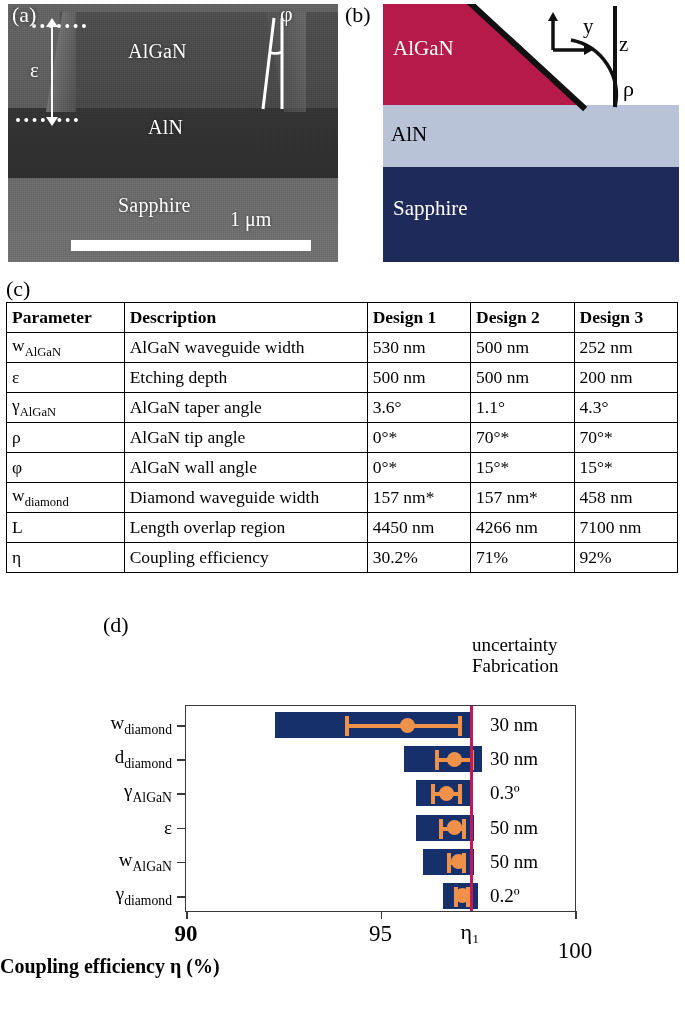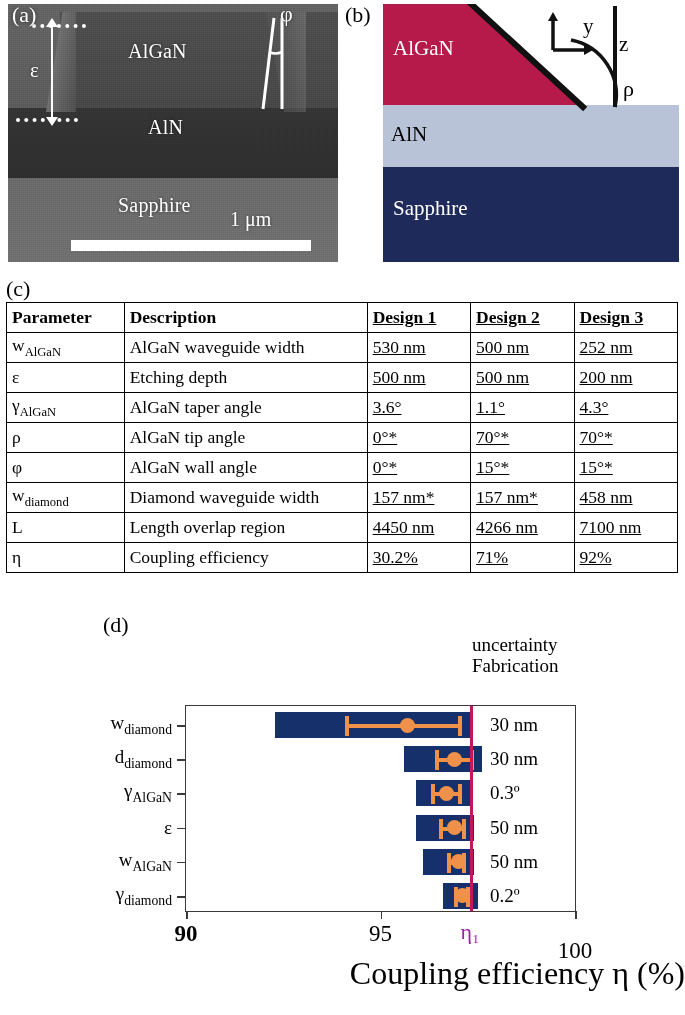--- a/index.html
+++ b/index.html
@@ -73,21 +73,21 @@
 
   
   .lbl-c{position:absolute;left:6px;top:276px;font-size:22px;}
   table.tbl{position:absolute;left:6px;top:302px;width:672px;
       border-collapse:collapse;font-size:17.5px;}
   table.tbl th,table.tbl td{border:1.6px solid #000;padding:2px 5px;
       text-align:left;line-height:1.18;height:25px;vertical-align:middle;}
   table.tbl th{font-weight:bold;}
   .c-param{width:110px;white-space:nowrap;}
   .c-desc{width:250px;}
-  .c-d{width:96px;white-space:nowrap;text-decoration:underline;}
+  .c-d{width:96px;white-space:nowrap;}
   sub{font-size:.72em;}
 
   
   .panel-d{position:absolute;left:0;top:600px;width:685px;height:415px;}
   .lbl-d{position:absolute;left:103px;top:12px;font-size:22px;}
   .fab-title{position:absolute;left:472px;top:34px;width:200px;font-size:19px;
       text-align:left;line-height:1.12;}
   .plotbox{position:absolute;left:185px;top:105px;width:389px;height:205px;
       border:1.6px solid #3a3a3a;background:#fff;}
   .bar{position:absolute;background:#15306b;height:26px;}
@@ -98,24 +98,24 @@
   .cap.r{right:0;}
   .dot{position:absolute;width:15px;height:15px;border-radius:50%;
       background:#f0914a;top:6px;}
   .etaline{position:absolute;top:0;width:3px;height:205px;background:#c2185b;}
   .ytick{position:absolute;left:-9px;width:9px;height:1.6px;background:#3a3a3a;}
   .ylab{position:absolute;text-align:right;font-size:19px;white-space:nowrap;
       transform:translateY(-50%);}
   .unc{position:absolute;font-size:19px;white-space:nowrap;transform:translateY(-50%);}
   .xtick{position:absolute;top:205px;width:1.6px;height:8px;background:#3a3a3a;}
   .xlab{position:absolute;top:215px;font-size:23px;transform:translateX(-50%);}
-  .etalab{position:absolute;top:213px;font-size:22px;color:#a21caf;
+  .etalab{position:absolute;top:213px;font-size:22px;color:#000000;
       transform:translateX(-50%);}
-  .xtitle{position:absolute;left:0;top:355px;width:685px;text-align:right;
-      font-size:32px;}
+  .xtitle{position:absolute;left:0;top:355px;width:685px;text-align:left;
+      font-size:20px;font-weight:bold;}
 </style>
 </head>
 <body>
 
 <div class="fig">
 
   <div class="panel-a">
     <div class="sem">
       <div class="sem-algan"></div>
       <div class="sem-algan-mesa"></div>

